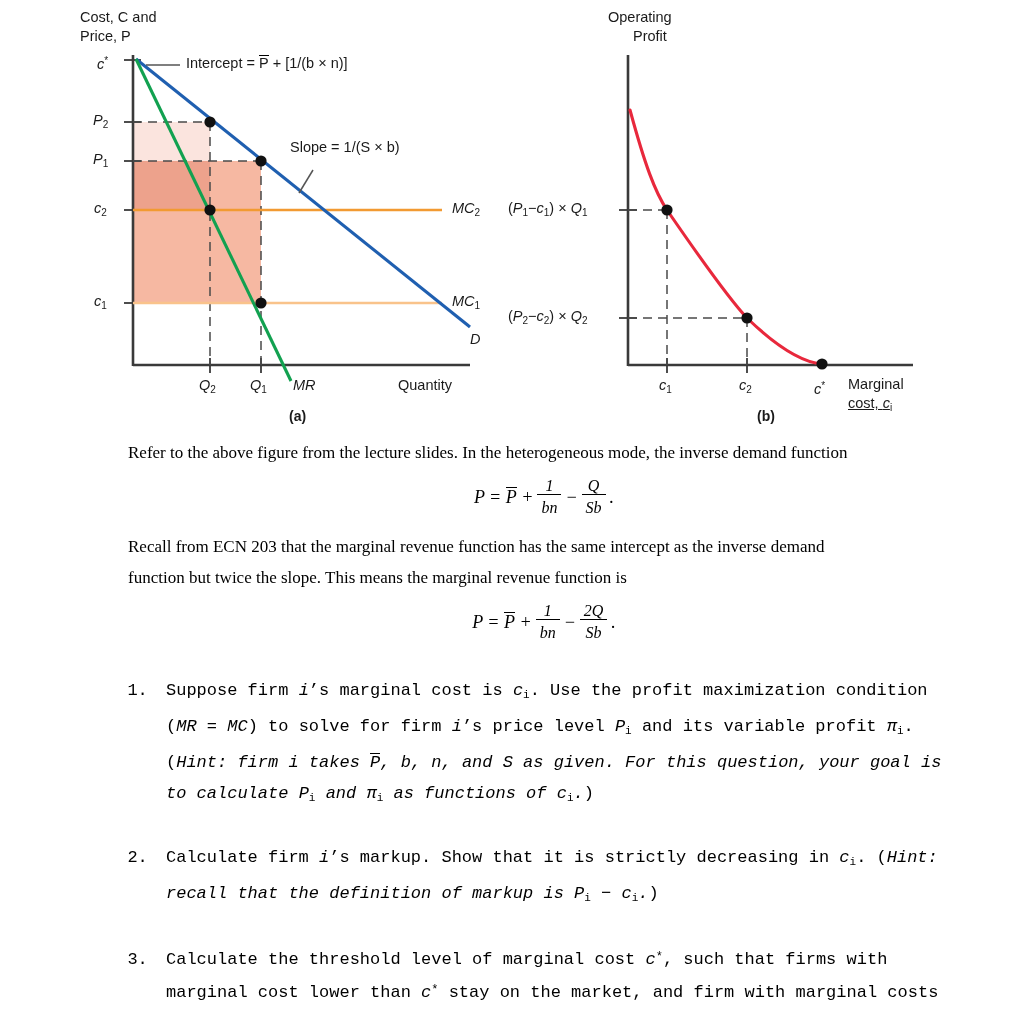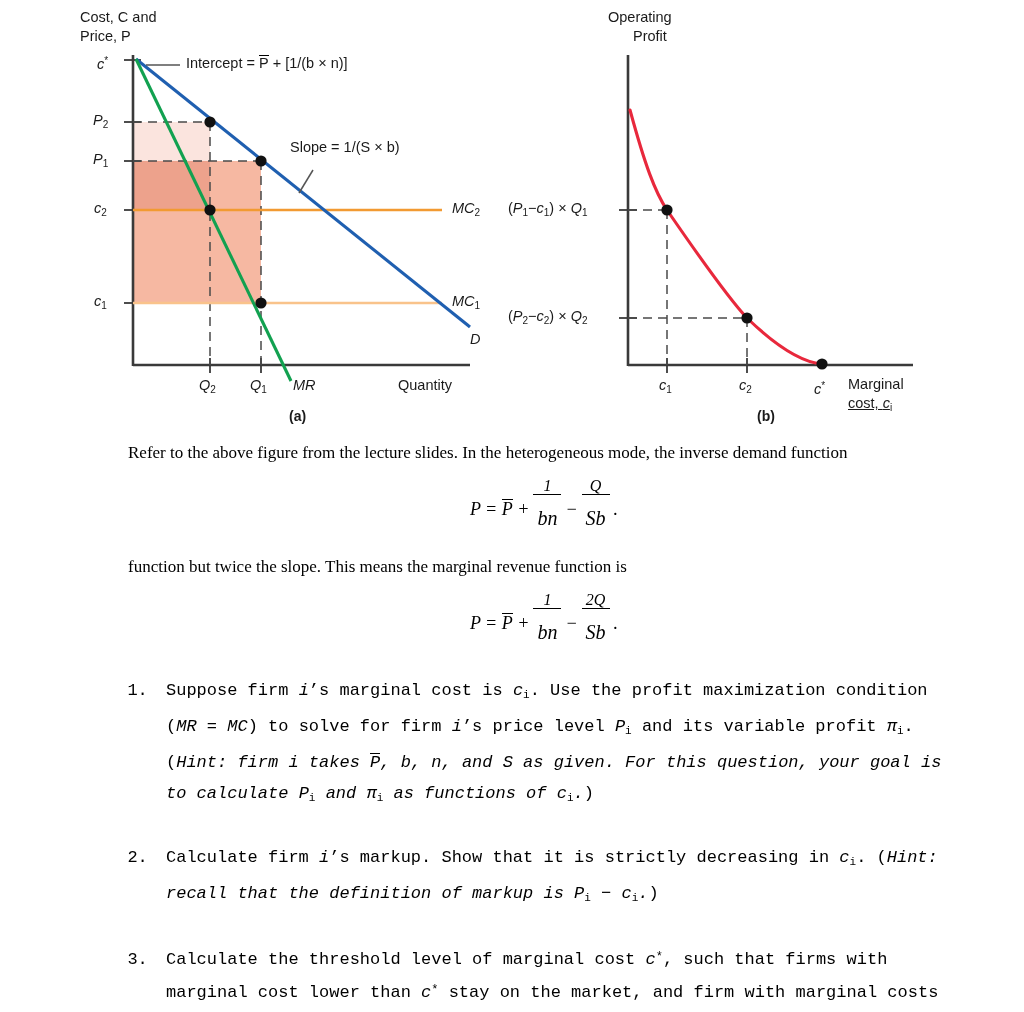--- a/index.html
+++ b/index.html
@@ -18,21 +18,21 @@
   .panel-tag { font-family:"Liberation Sans", sans-serif; font-size:14px; font-weight:bold; }
 
   
   .prose { position:absolute; left:96px; top:437px; width:832px;
            font-family:"Liberation Serif", serif; font-size:17px; line-height:31px;margin-left:32px; }
   .prose p { margin:0; }
 
   .eq { text-align:center; margin:9px 0 10px 0; font-style:italic; font-size:18px; }
   .frac { display:inline-block; vertical-align:-0.55em; text-align:center; margin:0 4px; }
   .frac .num { display:block; font-size:16px; line-height:17px; padding:0 4px; }
-  .frac .den { display:block; font-size:20px; line-height:18px; border-top:1.3px solid #000; padding:14px 4px; }
+  .frac .den { display:block; font-size:16px; line-height:18px; border-top:1.3px solid #000; padding:4px 4px; }
   .ovl { border-top:1.2px solid #000; padding-top:0px; display:inline-block; line-height:1.0; }
 
   ol.qs { position:absolute; left:128px; top:675px; width:800px; margin:0; padding:0 0 0 30px;
           font-family:Liberation Mono, monospace; font-size:17px; line-height:31px; }
   ol.qs li { margin:0 0 28px 0; padding-left:8px; }
   i, em { font-style:italic; }
   .nsub { font-size:11px; vertical-align:-3px; font-style:normal; }
   .star { vertical-align:4px; font-size:12px; }
 </style>
 </head>
@@ -139,20 +139,21 @@
     <div class="lbl panel-tag" style="left:757px; top:408px;">(b)</div>
   </div>
 
   <div class="prose">
     <p>Refer to the above figure from the lecture slides. In the heterogeneous mode, the inverse demand function</p>
 
     <div class="eq">
       <span><i>P</i> = <span class="ovl"><i>P</i></span> +</span><span class="frac"><span class="num">1</span><span class="den">bn</span></span><span>−</span><span class="frac"><span class="num">Q</span><span class="den">Sb</span></span><span>.</span>
     </div>
 
+    <p>Recall from ECN 203 that the marginal revenue function has the same intercept as the inverse demand</p>
     <p>function but twice the slope. This means the marginal revenue function is</p>
 
     <div class="eq">
       <span><i>P</i> = <span class="ovl"><i>P</i></span> +</span><span class="frac"><span class="num">1</span><span class="den">bn</span></span><span>−</span><span class="frac"><span class="num">2Q</span><span class="den">Sb</span></span><span>.</span>
     </div>
   </div>
 
   <ol class="qs">
     <li>
       <span><span>Suppose firm </span><i>i</i><span>’s marginal cost is </span><i>c<span class="nsub">i</span></i><span>. Use the profit maximization condition (</span><i>MR</i> = <i>MC</i><span>) to solve for firm </span><i>i</i><span>’s price level </span><i>P<span class="nsub">i</span></i><span> and its variable profit </span><i>π<span class="nsub">i</span></i><span>. (</span><em>Hint:</em><em> firm <i>i</i> takes <span class="ovl"><i>P</i></span>, <i>b</i>, <i>n</i>, and <i>S</i> as given. For this question, your goal is to calculate <i>P<span class="nsub">i</span></i> and <i>π<span class="nsub">i</span></i> as functions of <i>c<span class="nsub">i</span></i>.</em><span>)</span></span>

